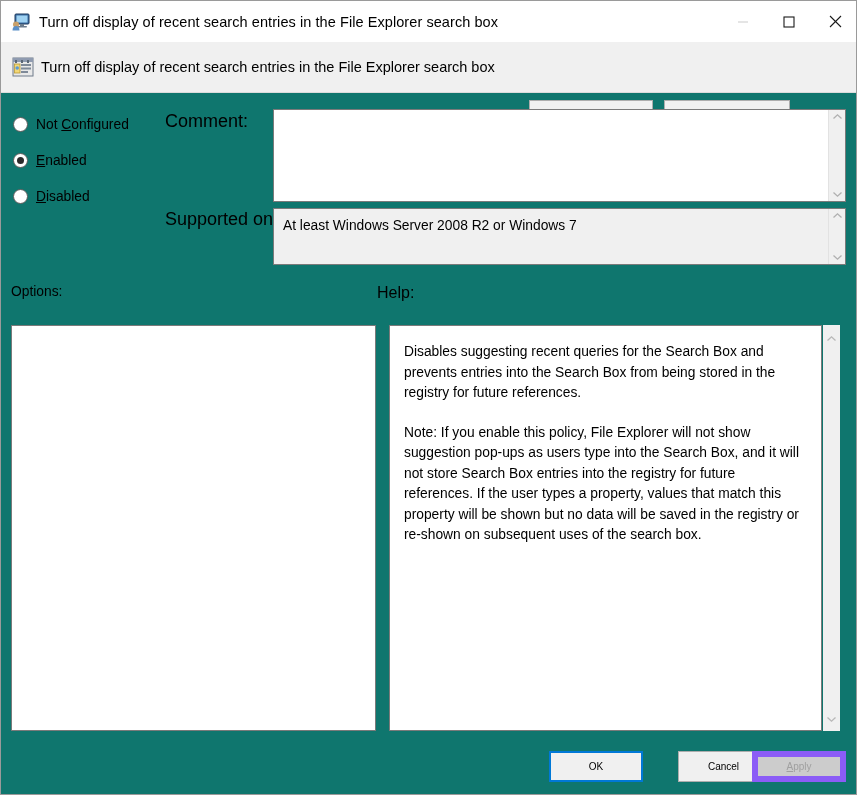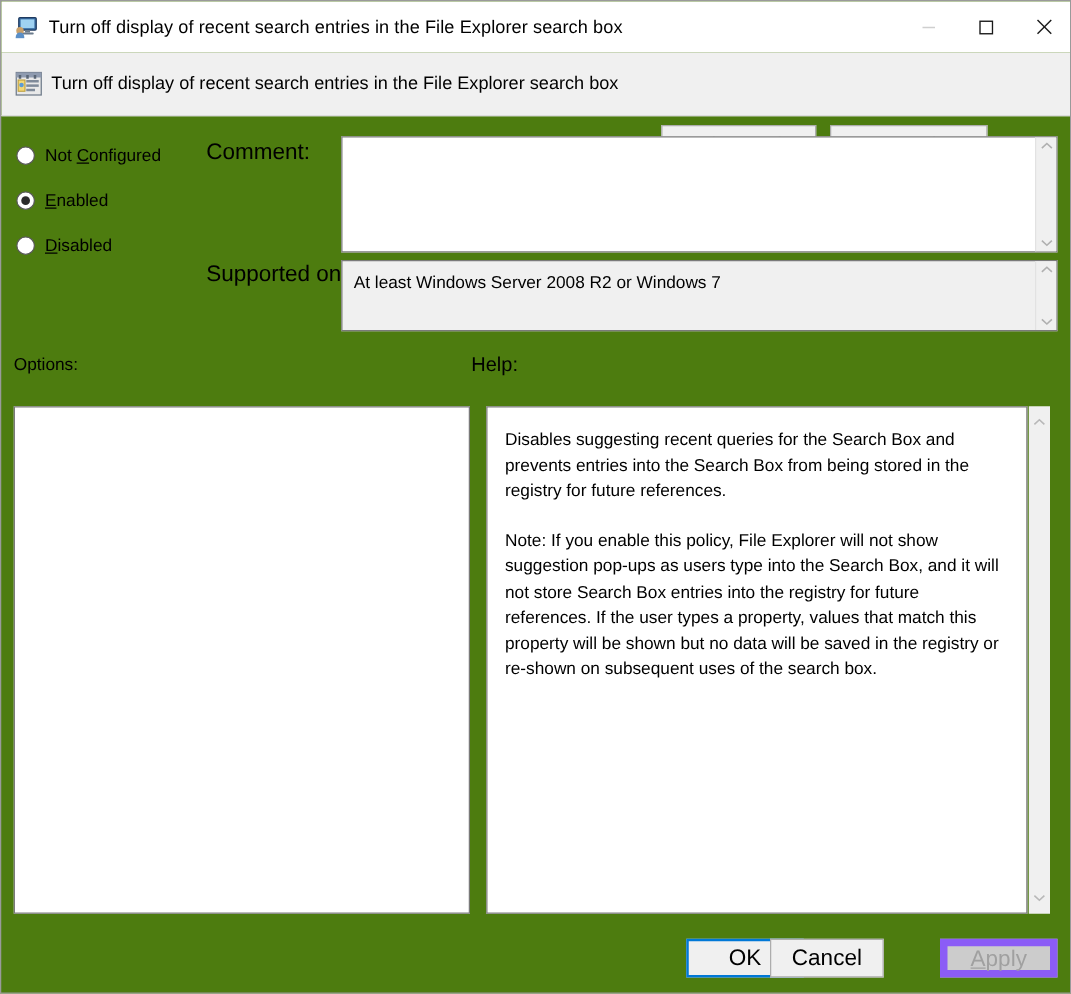--- a/index.html
+++ b/index.html
@@ -10,21 +10,21 @@
   }
   body {
     font-family: "Liberation Sans", sans-serif;
     -webkit-font-smoothing: antialiased;
   }
 
   .window {
     position: relative;
     width: 857px;
     height: 795px;
-    background: #4d7c0f;
+    background: #0f766e;
     border: 1px solid #9a9a9a;
     box-sizing: border-box;
     overflow: hidden;
   }
 
   
   .titlebar {
     position: absolute;
     left: 0; top: 0;
     width: 857px;
@@ -241,34 +241,34 @@
     padding: 4px 0;
     box-sizing: border-box;
   }
 
   
   .footer-btn {
     position: absolute;
     top: 750px;
     height: 31px;
     font-family: "Liberation Sans", sans-serif;
-    font-size: 18px;
+    font-size: 10px;
     color: #000000;
     background: #f0f0f0;
     border: 1px solid #adadad;
     box-sizing: border-box;
     padding: 0;
     cursor: default;
   }
   #ok-button {
     left: 548px; width: 94px;
     border: 2px solid #0078d7;
     background: #f0f0f0;
   }
-  #cancel-button { left: 615px; width: 91px; }
+  #cancel-button { left: 677px; width: 91px; }
   #apply-button {
     left: 751px; width: 94px;
     background: #cccccc;
     border: 6px solid #8b5cf6;
     color: #a0a0a0;
   }
   #apply-button .acc { text-decoration: underline; }
 </style>
 </head>
 <body>

